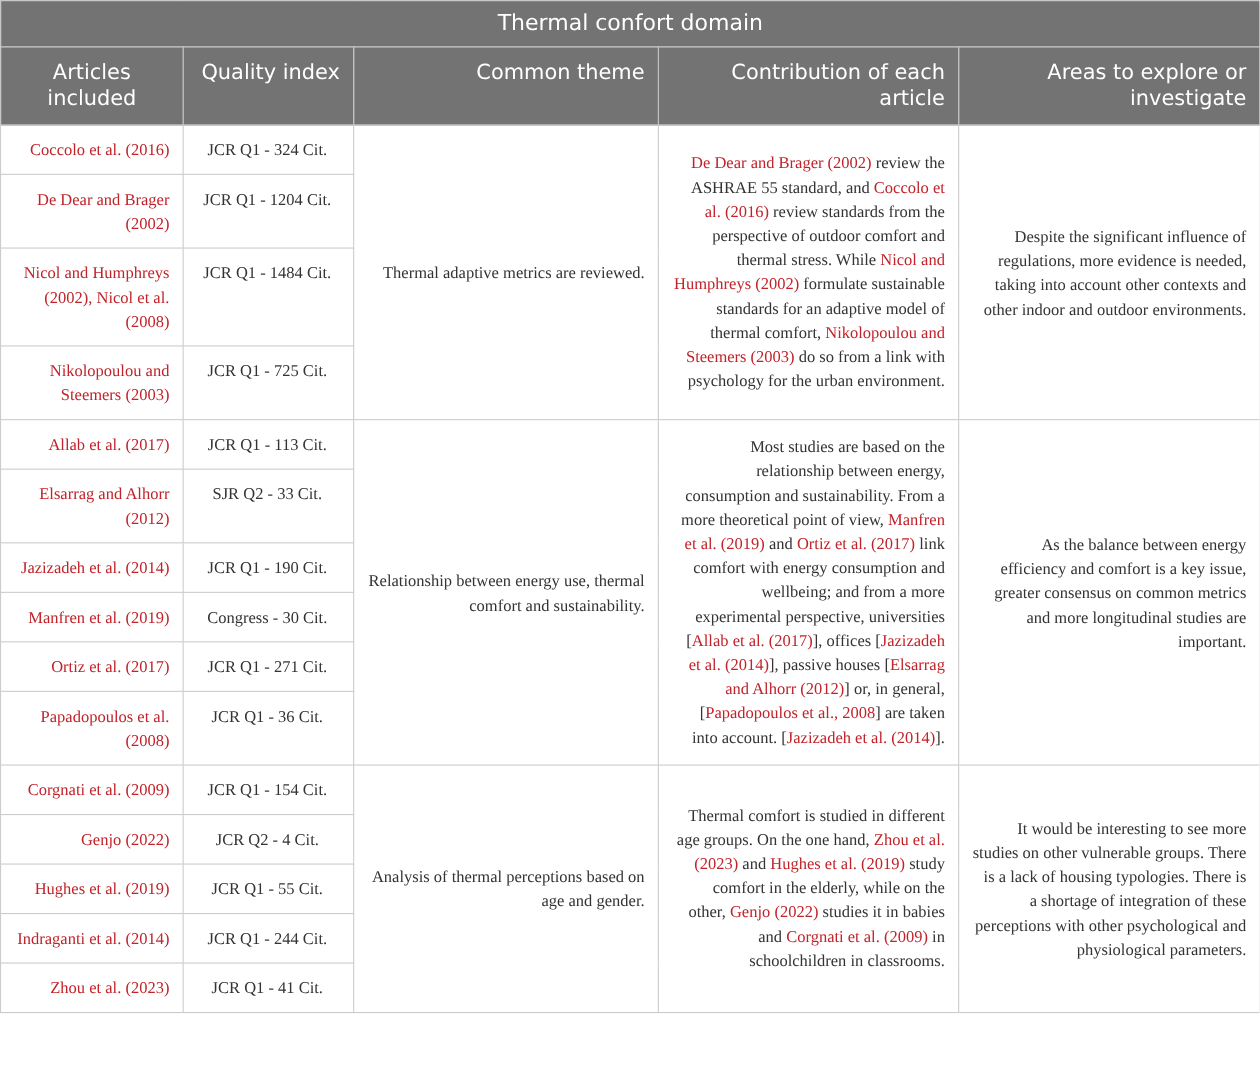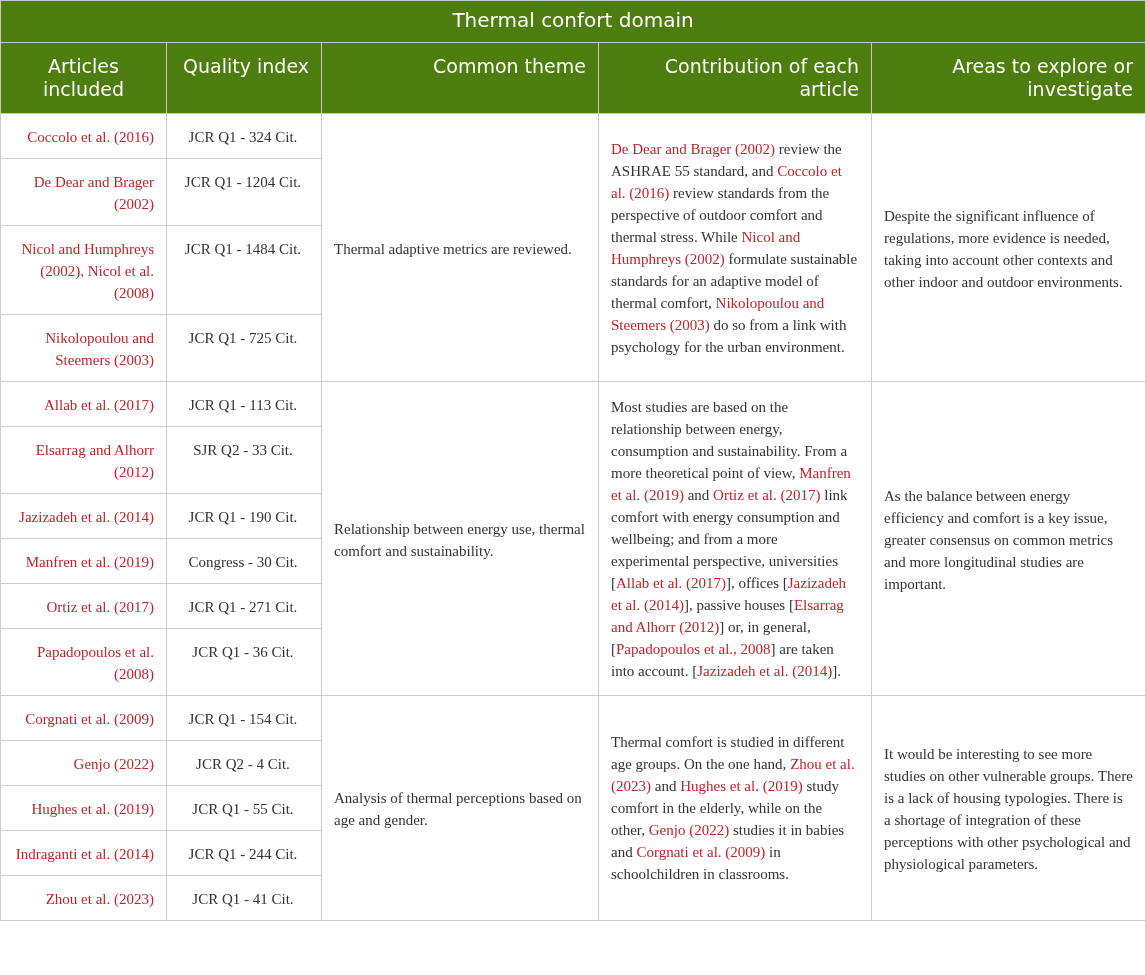--- a/index.html
+++ b/index.html
@@ -1,27 +1,27 @@
 <!DOCTYPE html>
 <html><head>
 <meta charset="utf-8">
 <style>
   html, body { margin:0; padding:0; background:#ffffff; }
   body { width:1145px; height:975px; overflow:hidden; }
   table { border-collapse:collapse; width:1145px; table-layout:fixed; }
   col.c1 { width:166px; } col.c2 { width:155px; } col.c3 { width:277px; } col.c4 { width:273px; } col.c5 { width:274px; }
-  th { background:#4d7c0f; color:#ffffff; font-family:"DejaVu Sans", sans-serif; font-weight:normal; font-size:19px; line-height:23px; border:1px solid #c8c8c8; vertical-align:top; padding:12px 12px 12px 12px; }
+  th { background:#737373; color:#ffffff; font-family:"DejaVu Sans", sans-serif; font-weight:normal; font-size:19px; line-height:23px; border:1px solid #c8c8c8; vertical-align:top; padding:12px 12px 12px 12px; }
   th.title { text-align:center; padding:8px 0 10px 0; font-size:20px; }
   th.h-right { text-align:center; }
   th.h-left { text-align:right; }
   th.h-center { text-align:right; }
   td { font-family:"Liberation Serif", serif; font-size:15px; line-height:22px; color:#333333; border:1px solid #cccccc; padding:12px 12px 10px 12px; vertical-align:top; }
   td.art { text-align:right; color:#c0232a; }
   td.q { text-align:center; padding-left:10px; }
-  td.theme, td.contrib, td.areas { text-align:left; vertical-align:middle; }
+  td.theme, td.contrib, td.areas { text-align:right; vertical-align:middle; }
   td.contrib { padding:12px 12px; }
   .ref { color:#c0232a; }
 </style>
 </head>
 <body>
 
 <table>
   <colgroup>
       <col class="c1">
       <col class="c2">

